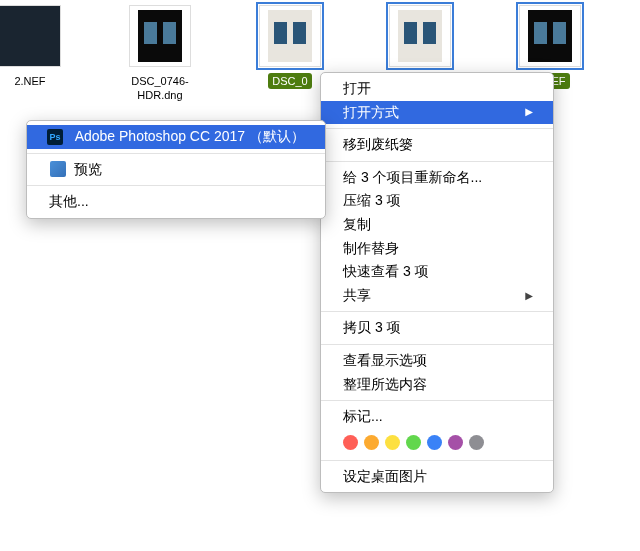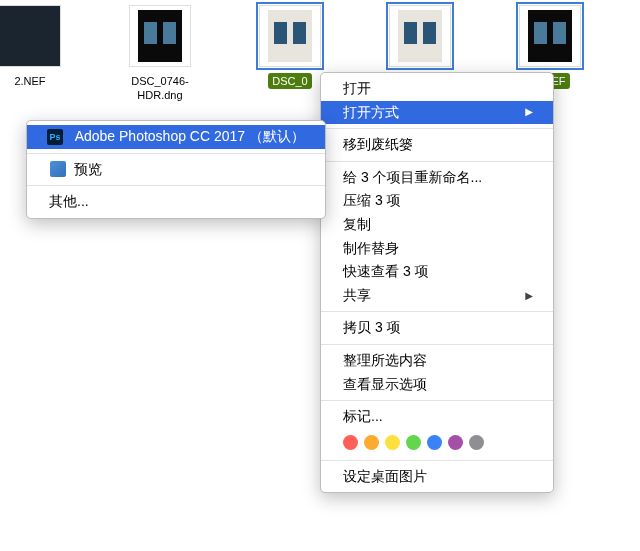--- a/index.html
+++ b/index.html
@@ -229,24 +229,24 @@
   <div class="item">
     <span>共享</span>
     <span class="arrow">▶</span>
   </div>
   <div class="sep"></div>
   <div class="item">
       <span>拷贝 3 项</span>
     </div>
   <div class="sep"></div>
   <div class="item">
+      <span>查看显示选项</span>
+    </div>
+  <div class="item">
       <span>整理所选内容</span>
-    </div>
-  <div class="item">
-      <span>查看显示选项</span>
     </div>
   <div class="sep"></div>
   <div class="item">
       <span>标记...</span>
     </div>
   <div class="tags">
     <div class="tag red"></div>
     <div class="tag orange"></div>
     <div class="tag yellow"></div>
     <div class="tag green"></div>

